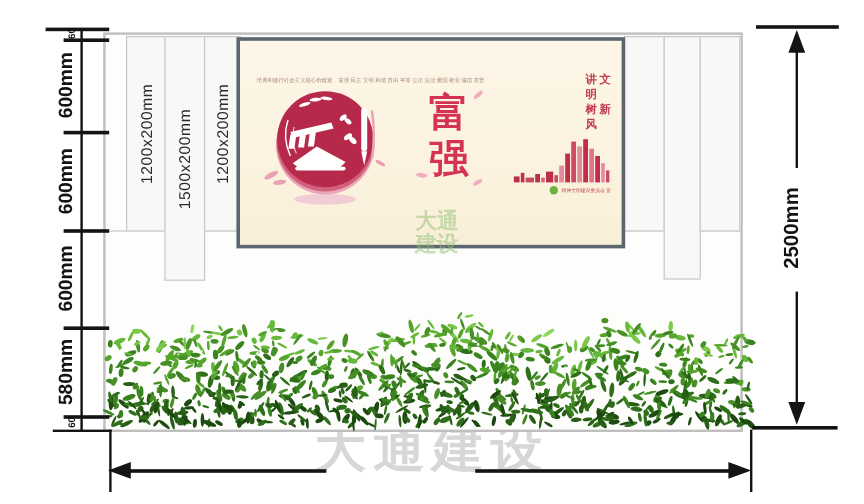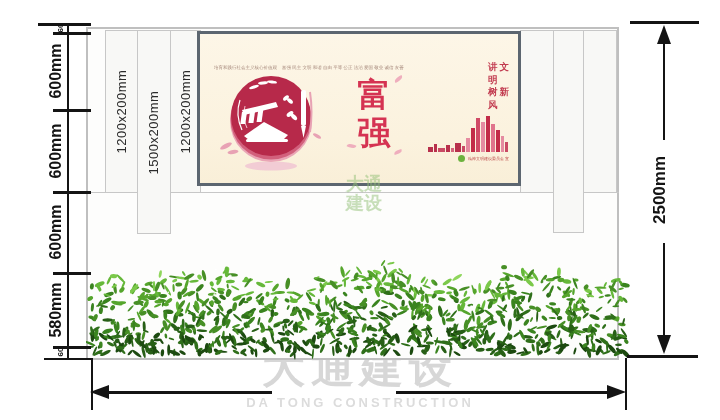--- a/index.html
+++ b/index.html
@@ -8,21 +8,21 @@
     font-family:"Liberation Sans","DejaVu Sans",sans-serif;color:#111;
   }
   .abs{position:absolute;}
   
   .wall{left:86px;top:27px;width:533px;height:333px;background:#fdfdfc;border:2px solid #bfbfbf;box-sizing:border-box;}
   .col{position:absolute;background:#f8f8f6;border:1px solid #c7c7c7;box-sizing:border-box;
        display:flex;align-items:center;justify-content:center;}
   .col-label{transform:rotate(-90deg);white-space:nowrap;font-size:13px;color:#2b2b2b;letter-spacing:.5px;}
   .wall-hline{left:86px;top:192px;width:533px;height:1px;background:#c7c7c7;}
   
-  .poster{left:197px;top:31px;width:324px;height:155px;border:3px solid #5c6670;box-sizing:border-box;
+  .poster{left:197px;top:31px;width:324px;height:176px;border:3px solid #5c6670;box-sizing:border-box;
           background:linear-gradient(180deg,#fdf6e7 0%,#fbf2de 70%,#f9efd8 100%);}
   .values-line{left:14px;top:30px;display:flex;gap:10px;transform:scale(.5);transform-origin:left top;
                font-size:9px;color:#a5887b;white-space:nowrap;}
   .slogan{left:288px;top:27px;font-size:9.5px;line-height:12.5px;letter-spacing:2px;
           color:#c23c50;font-weight:600;white-space:pre-line;text-align:left;}
   .theme-char{left:153px;top:42px;width:42px;text-align:center;font-size:33px;line-height:38px;
               font-weight:700;color:#d53352;font-family:"Liberation Serif","DejaVu Serif",serif;}
   .leaf{position:absolute;background:#efaebd;border-radius:70% 0 70% 0;}
   .credit{left:258px;top:119px;display:flex;align-items:center;gap:3px;}
   .credit-dot{width:7px;height:7px;border-radius:50%;background:#6cb23e;flex:0 0 auto;}
@@ -1108,21 +1108,20 @@
       <circle cx="522.4" cy="27.9" r="0.9" fill="rgba(255,255,255,0.85)"></circle>
       <circle cx="214.8" cy="52.7" r="1.3" fill="rgba(255,255,255,0.85)"></circle>
       <circle cx="312.4" cy="31.1" r="1.2" fill="rgba(255,255,255,0.85)"></circle>
       <circle cx="62.7" cy="39.3" r="0.8" fill="rgba(255,255,255,0.85)"></circle>
       <circle cx="325.8" cy="16.6" r="1.2" fill="rgba(255,255,255,0.85)"></circle>
       <circle cx="519.6" cy="24.5" r="1.1" fill="rgba(255,255,255,0.85)"></circle>
     </svg>
 
   <div class="abs wm-main">
     <div class="wm-main-cn">大通建设</div>
-    <div class="wm-main-en">DA TONG CONSTRUCTION</div>
   </div>
 
   <div class="abs dim" style="left:67px;top:24px;width:2px;height:335px;"></div>
   <div class="abs dim" style="left:38px;top:23px;width:53px;height:3px;"></div>
   <div class="abs dim" style="left:53px;top:32px;width:38px;height:3px;"></div>
   <div class="abs dim" style="left:53px;top:109px;width:38px;height:3px;"></div>
   <div class="abs dim" style="left:53px;top:191px;width:38px;height:3px;"></div>
   <div class="abs dim" style="left:53px;top:272px;width:38px;height:3px;"></div>
   <div class="abs dim" style="left:53px;top:346px;width:38px;height:3px;"></div>
   <div class="abs dim" style="left:44px;top:358px;width:49px;height:2px;"></div>

